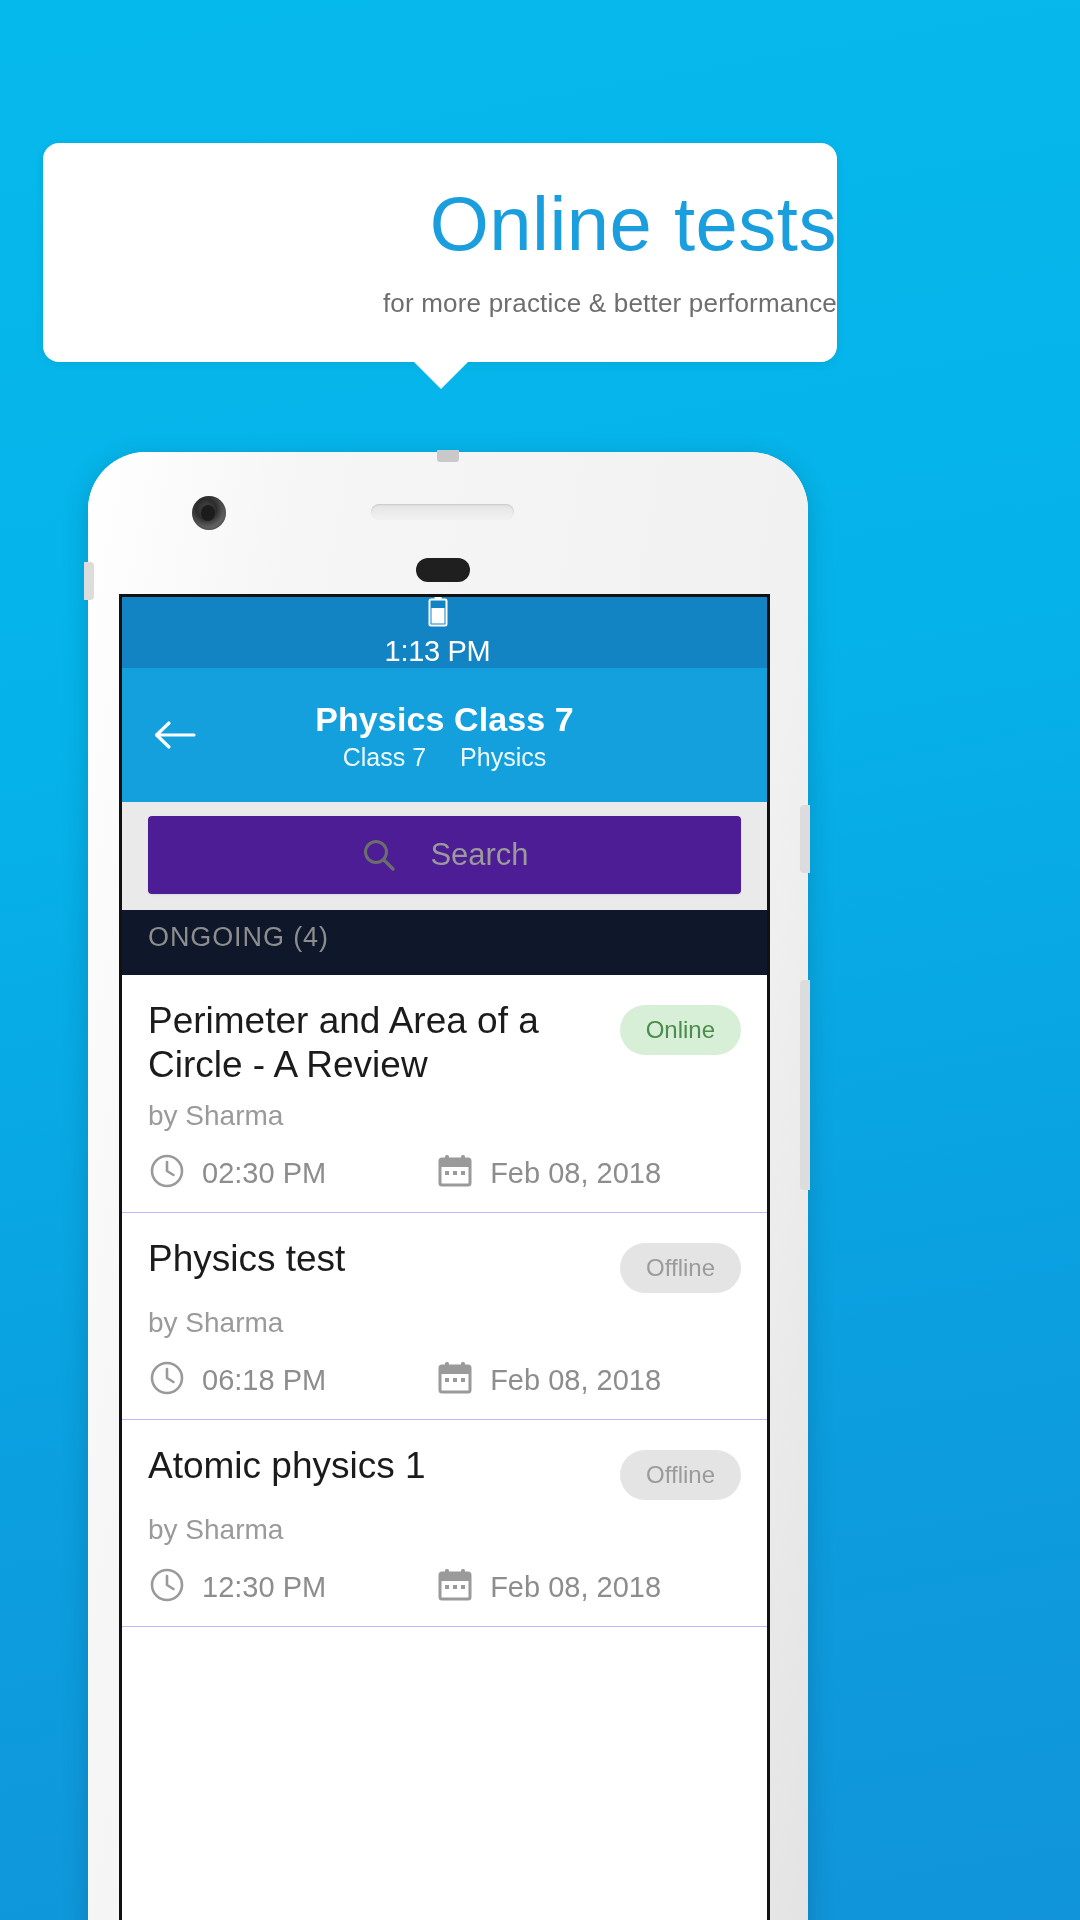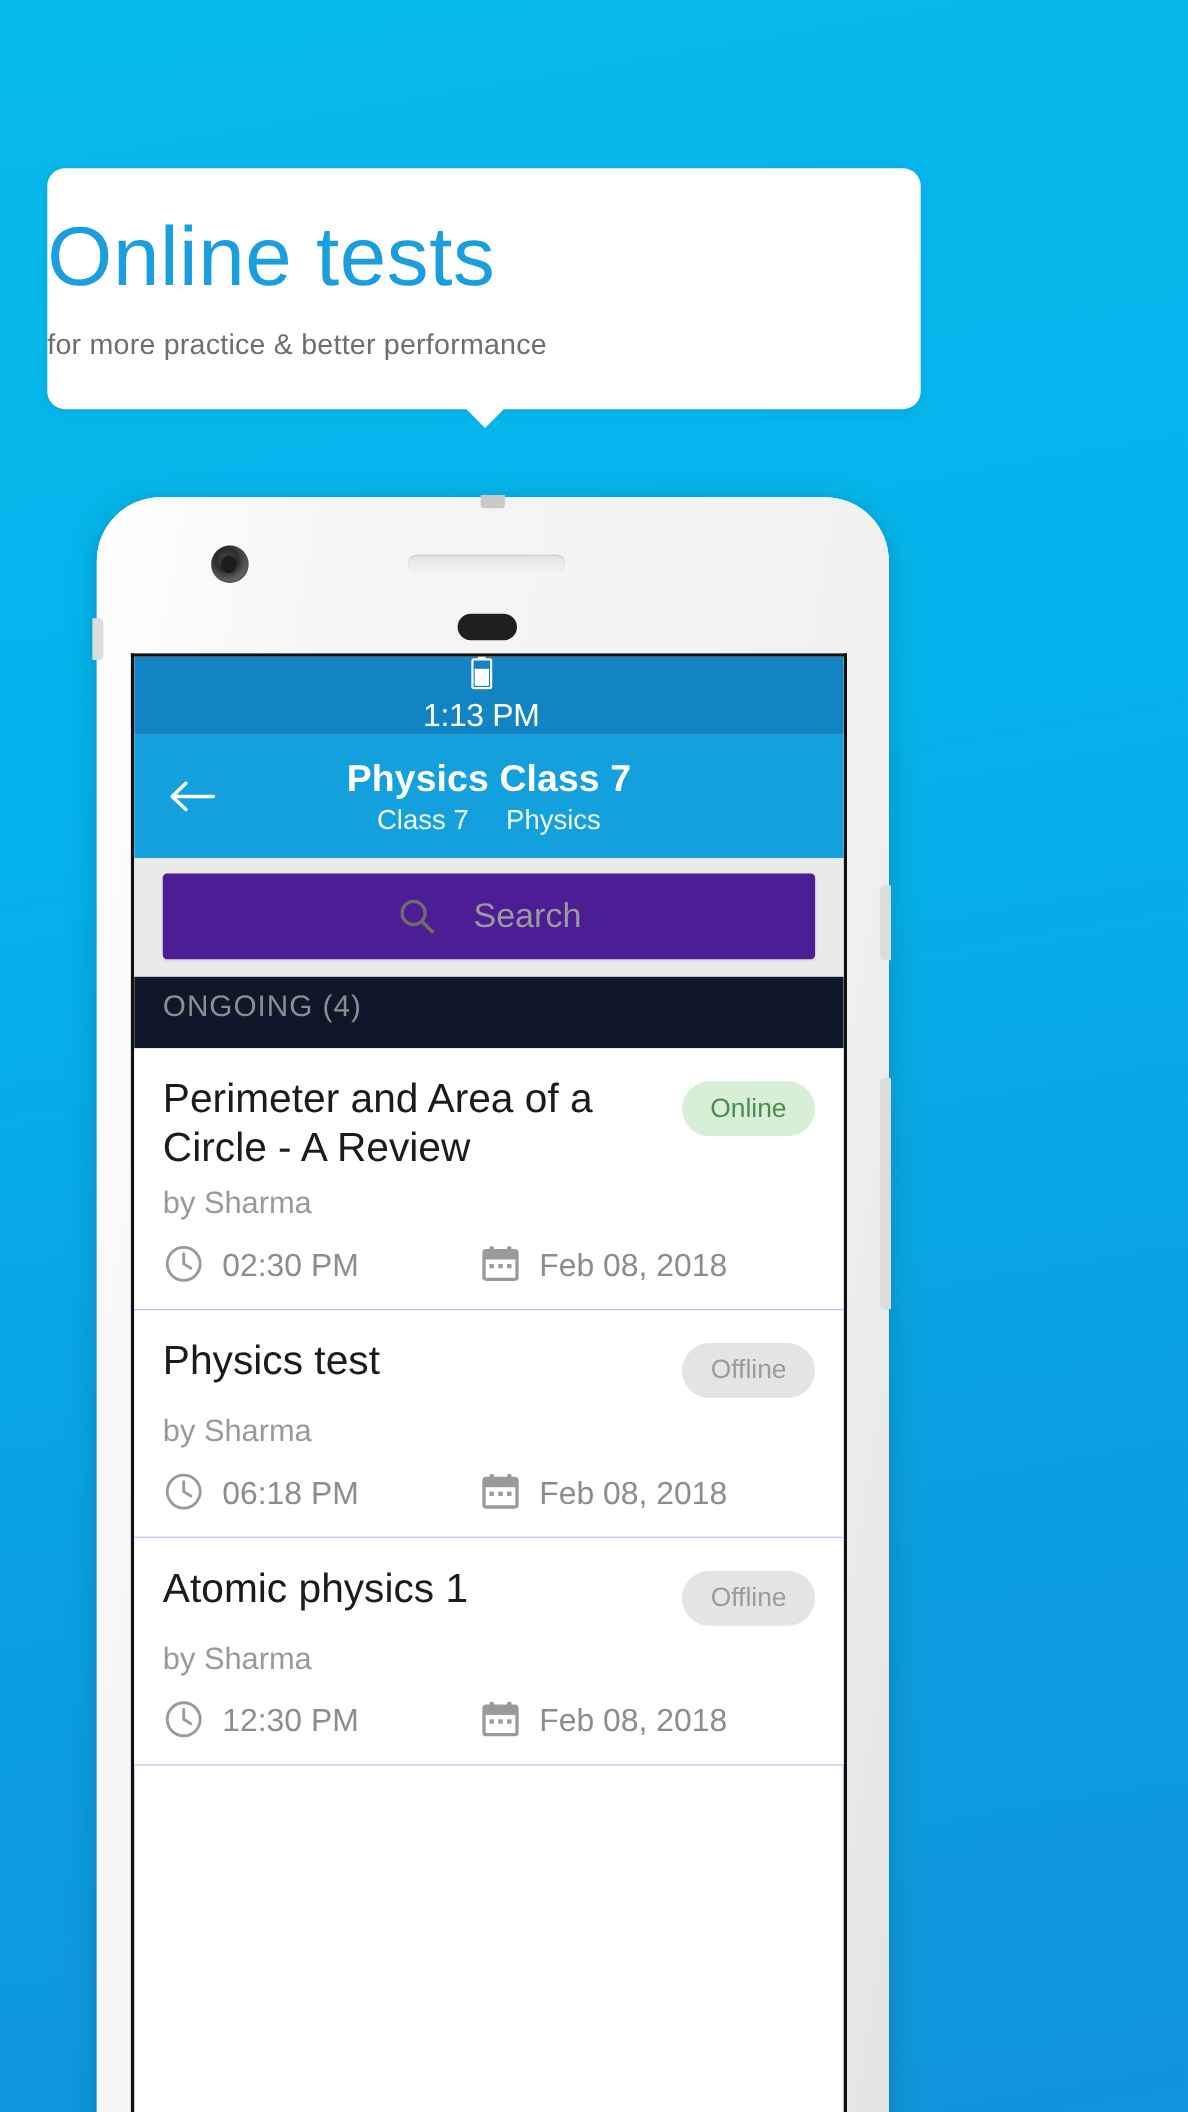--- a/index.html
+++ b/index.html
@@ -13,29 +13,29 @@
   body {
     font-family: "Liberation Sans", sans-serif;
     background: linear-gradient(170deg, #06b9ec 0%, #05b3ea 35%, #0b9fe0 70%, #1194d9 100%);
     position: relative;
   }
 
   
   .banner {
     position: absolute;
     left: 43px;
-    top: 153px;
+    top: 143px;
     width: 794px;
     height: 219px;
     background: #ffffff;
     border-radius: 16px;
     box-shadow: 0 2px 10px rgba(0,0,0,0.07);
     display: flex;
     flex-direction: column;
-    align-items: flex-start;
+    align-items: flex-end;
     justify-content: center;
   }
   .banner-title {
     color: #1a9edd;
     font-size: 76px;
     font-weight: 400;
     letter-spacing: 0.5px;
     line-height: 1.0;
     margin-bottom: 26px;
   }
@@ -161,21 +161,21 @@
     font-weight: bold;
     font-style: italic;
     font-family: "Liberation Serif", serif;
     letter-spacing: -0.5px;
   }
   .sb-pct { font-size: 28px; font-weight: 600; letter-spacing: -0.5px; }
   .sb-time { font-size: 29px; font-weight: 500; letter-spacing: -0.3px; }
 
   
   .appbar {
-    height: 112px;
+    height: 134px;
     background: #13a0dd;
     position: relative;
     display: flex;
     align-items: center;
   }
   .back-btn {
     position: absolute;
     left: 30px;
     top: 50%;
     transform: translateY(-50%);

